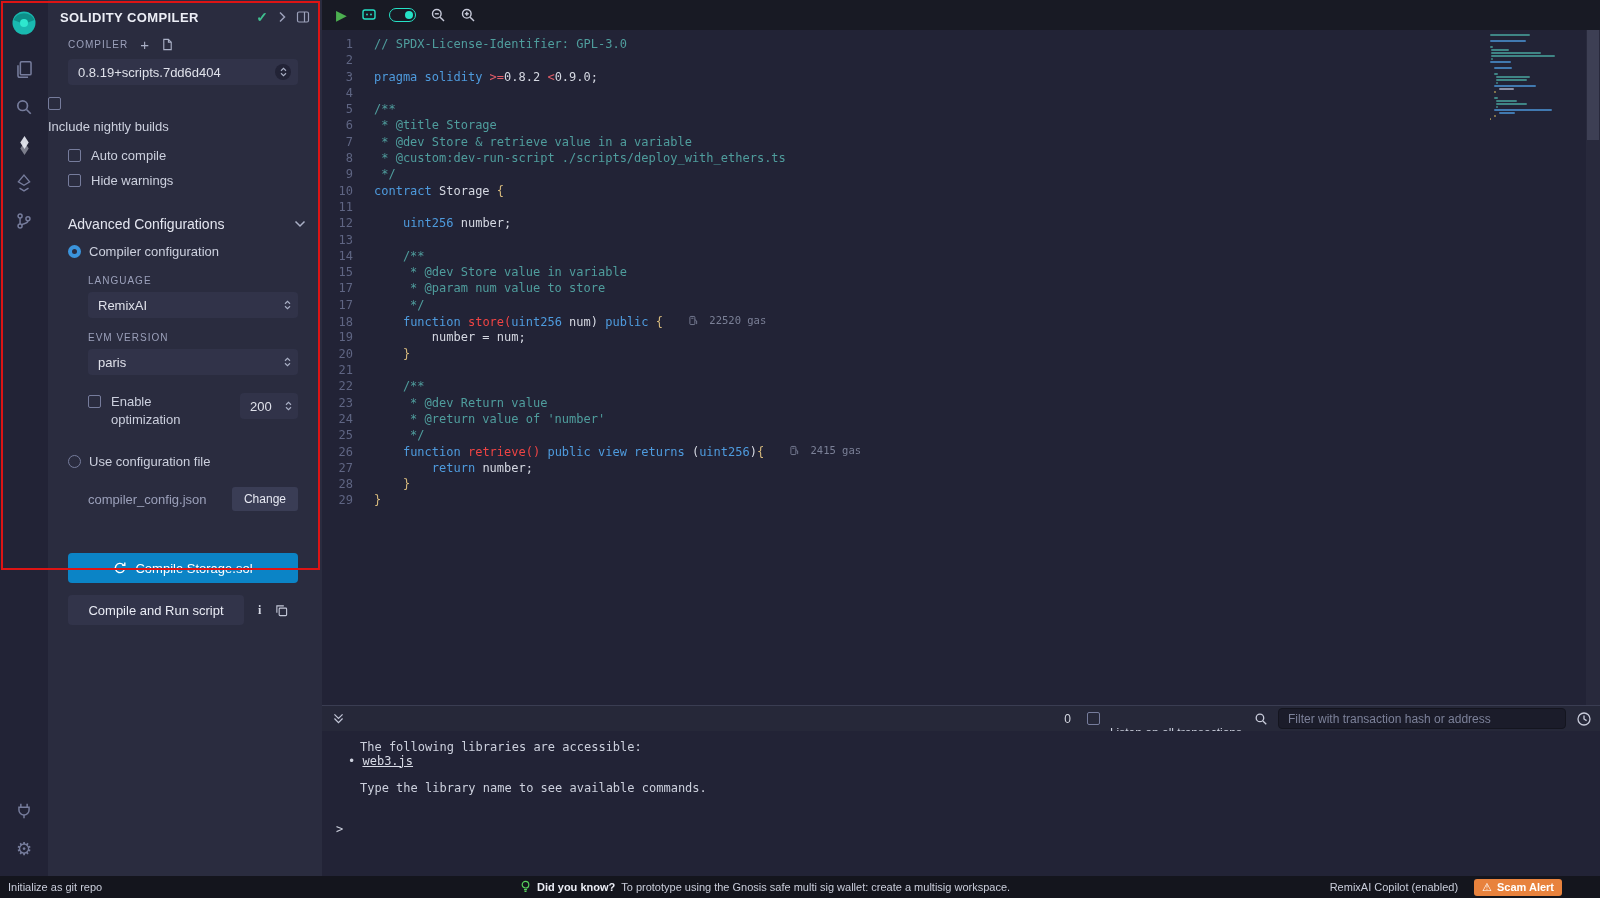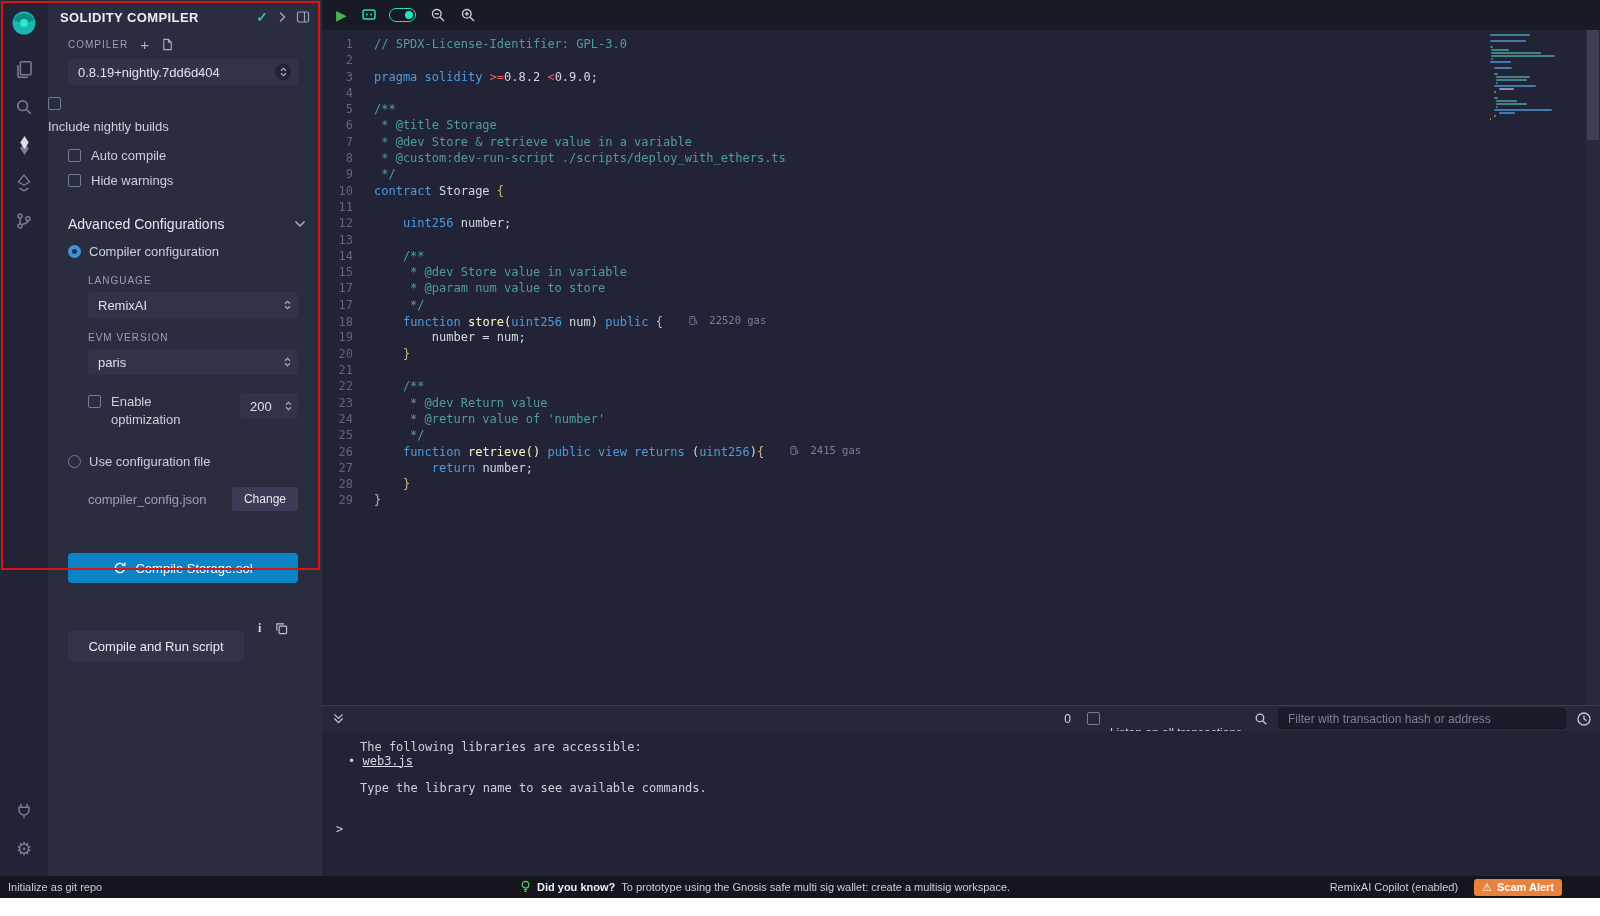--- a/index.html
+++ b/index.html
@@ -41,21 +41,21 @@
   .opt-row { margin:18px 24px 0 40px; display:flex; align-items:flex-start; }
   .opt-row .checkbox { margin-top:2px; }
   .opt-label { width:92px; margin-left:10px; line-height:1.35; }
   .num-input { position:relative; margin-left:auto; width:58px; height:26px; background:#313349; border-radius:4px; color:#dfe1ea; display:flex; align-items:center; padding:0 20px 0 10px; cursor:text; }
   .num-input .caret { position:absolute; right:6px; top:50%; transform:translateY(-50%); color:#aab0c6; display:flex; }
   .config-row { margin:18px 24px 0 40px; display:flex; align-items:center; }
   .config-name { flex:1; color:#9ba0ba; }
   .btn-small { background:#3a3d55; color:#e6e8f2; border:none; border-radius:3px; font-size:12px; padding:5px 12px; cursor:pointer; font-family:inherit; }
   .btn-primary { margin:42px 24px 0 20px; width:230px; height:30px; background:#0b84c6; color:#ffffff; border:none; border-radius:4px; font-size:13px; display:flex; align-items:center; justify-content:center; gap:8px; cursor:pointer; font-family:inherit; }
   .run-row { margin:12px 24px 0 20px; display:flex; align-items:center; gap:14px; }
-  .btn-secondary { width:176px; height:30px; background:#32344a; color:#e9ebf4; border:none; border-radius:4px; font-size:13px; cursor:pointer; font-family:inherit;margin-top:36px; }
+  .btn-secondary { width:176px; height:30px; background:#32344a; color:#e9ebf4; border:none; border-radius:4px; font-size:13px; cursor:pointer; font-family:inherit; }
   .info-i { color:#d6d9e5; font-size:12px; font-weight:700; font-family:"Liberation Serif", serif; cursor:pointer; }
   .copy-ic { color:#c3c7d8; display:flex; cursor:pointer; }
 
   
   .annotation-box { position:absolute; left:1px; top:1px; width:319px; height:569px; border:2px solid #dd1414; z-index:40; pointer-events:none; }
 
   
   .main { position:absolute; left:322px; top:0; width:1278px; height:876px; }
   .tabbar { position:absolute; left:0; top:0; width:100%; height:30px; background:#181a24; display:flex; align-items:center; }
   .tb-icon { margin-left:14px; display:flex; align-items:center; color:#c8cbda; cursor:pointer; }
@@ -67,21 +67,21 @@
   .tab:first-child { border-left:1px solid #101220; }
   .tab.active { background:#222336; color:#e8eaf2; }
   .tab .close { margin-left:4px; font-size:13px; color:#9ba0b8; cursor:pointer; }
 
   .editor { position:absolute; left:0; top:30px; width:100%; height:675px; background:#222336; overflow:hidden; }
   .code-lines { position:absolute; left:0; top:7px; font-family:"DejaVu Sans Mono", monospace; font-size:12px; }
   .code-line { display:flex; align-items:baseline; height:16.3px; white-space:pre; }
   .ln { flex:none; width:52px; text-align:right; padding-right:21px; color:#5f6583; }
   .code-text { flex:none; }
   .tok-com { color:#4f9d9d; } .tok-kw { color:#4e9bde; } .tok-op { color:#e25d68; }
-  .tok-def { color:#d5d8e2; } .tok-gold { color:#d7ba7d; } .tok-fn { color:#fef9c3; }
+  .tok-def { color:#d5d8e2; } .tok-gold { color:#d7ba7d; } .tok-fn { color:#ef4444; }
   .gas { margin-left:26px; color:#7b8097; font-size:10.5px; display:inline-flex; align-items:center; gap:5px; }
   .minimap { position:absolute; top:4px; right:18px; width:92px; }
   .mm-line { height:2px; margin-bottom:1px; border-radius:1px; }
   .vscroll { position:absolute; right:0; top:0; width:14px; height:675px; background:rgba(255,255,255,0.03); }
   .vscroll .thumb { position:absolute; top:0; left:1px; width:12px; height:110px; background:rgba(160,166,192,0.18); cursor:grab; }
 
   
   .term-header { position:absolute; left:0; top:705px; width:100%; height:26px; background:#262839; border-top:1px solid #3a3d52; display:flex; align-items:center; padding:0 8px 0 10px; }
   .term-header .left-ic { color:#c3c7d8; display:flex; cursor:pointer; }
   .term-header .right-grp { margin-left:auto; display:flex; align-items:center; gap:10px; }
@@ -197,21 +197,21 @@
       <span class="plus-glyph">+</span>
       <span class="mini-icon">
         <svg width="13" height="13" viewBox="0 0 14 14" fill="none" stroke="currentColor" stroke-width="1.2">
             <path d="M3 1.5 h5 l3 3 v8 h-8 Z"></path>
             <path d="M8 1.5 v3 h3"></path>
           </svg>
       </span>
     </div>
 
     <div class="select-box circled">
-      <span>0.8.19+nightly.7dd6d404</span>
+      <span>0.8.19+scripts.7dd6d404</span>
       <span class="caret">
         <svg width="7" height="10" viewBox="0 0 8 12" fill="none" stroke="currentColor" stroke-width="1.3">
             <path d="M1 4.5 L4 1.5 L7 4.5"></path>
             <path d="M1 7.5 L4 10.5 L7 7.5"></path>
           </svg>
       </span>
     </div>
 
     <div class="nightly-row">
       <span class="checkbox"></span>

